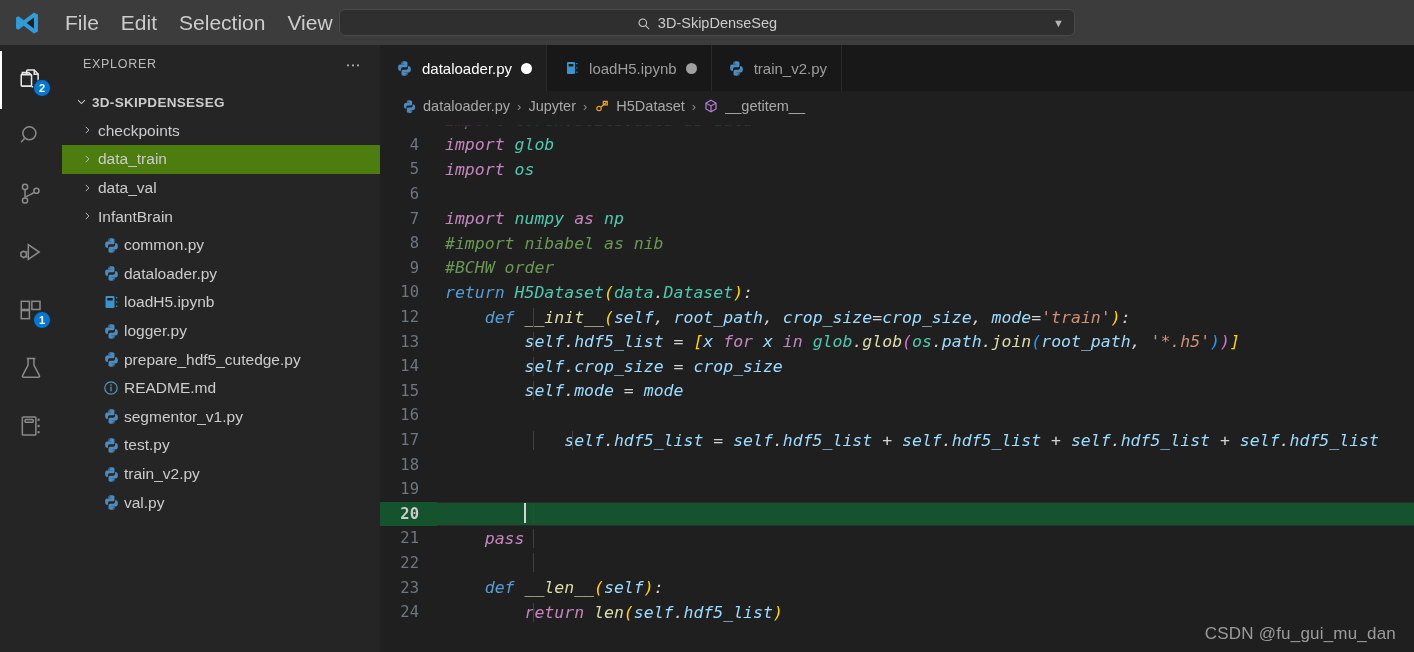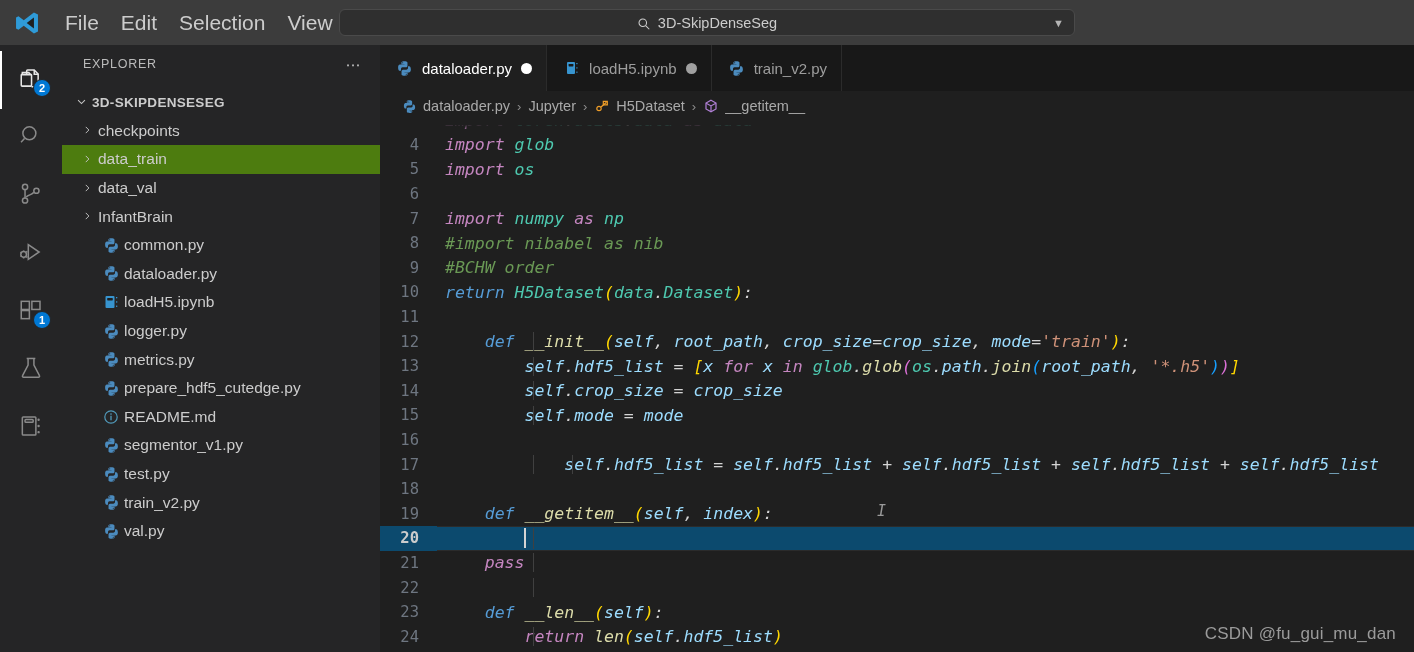--- a/index.html
+++ b/index.html
@@ -111,21 +111,21 @@
 
   
   .code-wrap {
     flex: 1 1 auto; position: relative; overflow: hidden;
     background: #1f1f1f;
     font-family: "DejaVu Sans Mono", monospace;
     font-size: 16.5px;
   }
   .code-scroll { position: absolute; top: -13px; left: 0; right: 0; }
   .code-line { height: 24.6px; display: flex; align-items: center; position: relative; }
-  .code-line.active { background: #0c4a6e; }
+  .code-line.active { background: #14532d; }
   .code-line.active::before {
     content: ""; position: absolute; left: 57px; right: 0; top: 0; bottom: 0;
     border-top: 1px solid #2b2b2b; border-bottom: 1px solid #2b2b2b;
     pointer-events: none;
   }
   .ln {
     width: 57px; flex: 0 0 57px; text-align: right; padding-right: 18px;
     color: #6e7681; font-size: 15.5px; user-select: none;
   }
   .code-line.active .ln { color: #cccccc; font-weight: bold; }
@@ -379,30 +379,20 @@
           <span class="twisty"></span>
           <span class="tree-icon">
             <svg width="17" height="17" viewBox="0 0 16 16">
               <path d="M7.9 1.2c-3 0-2.8 1.3-2.8 1.3v1.4h2.9v.4H3.9S2 4.1 2 7.2c0 3.1 1.7 3 1.7 3h1V8.6s-.1-1.7 1.6-1.7h2.9s1.6 0 1.6-1.5V2.7S11 1.2 7.9 1.2zM6.3 2.1c.3 0 .5.2.5.5s-.2.5-.5.5-.5-.2-.5-.5.2-.5.5-.5z" fill="#4b8bbe"></path>
               <path d="M8.1 14.8c3 0 2.8-1.3 2.8-1.3v-1.4H8v-.4h4.1s1.9.2 1.9-2.9c0-3.1-1.7-3-1.7-3h-1v1.6s.1 1.7-1.6 1.7H6.8s-1.6 0-1.6 1.5v2.7s-.3 1.5 2.9 1.5zm1.6-.9c-.3 0-.5-.2-.5-.5s.2-.5.5-.5.5.2.5.5-.2.5-.5.5z" fill="#4b8bbe"></path>
             </svg>
           </span>
           <span class="tree-label">logger.py</span>
         </div>
 
-        <div class="tree-row depth1">
-          <span class="twisty"></span>
-          <span class="tree-icon">
-            <svg width="17" height="17" viewBox="0 0 16 16">
-              <path d="M7.9 1.2c-3 0-2.8 1.3-2.8 1.3v1.4h2.9v.4H3.9S2 4.1 2 7.2c0 3.1 1.7 3 1.7 3h1V8.6s-.1-1.7 1.6-1.7h2.9s1.6 0 1.6-1.5V2.7S11 1.2 7.9 1.2zM6.3 2.1c.3 0 .5.2.5.5s-.2.5-.5.5-.5-.2-.5-.5.2-.5.5-.5z" fill="#4b8bbe"></path>
-              <path d="M8.1 14.8c3 0 2.8-1.3 2.8-1.3v-1.4H8v-.4h4.1s1.9.2 1.9-2.9c0-3.1-1.7-3-1.7-3h-1v1.6s.1 1.7-1.6 1.7H6.8s-1.6 0-1.6 1.5v2.7s-.3 1.5 2.9 1.5zm1.6-.9c-.3 0-.5-.2-.5-.5s.2-.5.5-.5.5.2.5.5-.2.5-.5.5z" fill="#4b8bbe"></path>
-            </svg>
-          </span>
-          <span class="tree-label">metrics.py</span>
-        </div>
 
         <div class="tree-row depth1">
           <span class="twisty"></span>
           <span class="tree-icon">
             <svg width="17" height="17" viewBox="0 0 16 16">
               <path d="M7.9 1.2c-3 0-2.8 1.3-2.8 1.3v1.4h2.9v.4H3.9S2 4.1 2 7.2c0 3.1 1.7 3 1.7 3h1V8.6s-.1-1.7 1.6-1.7h2.9s1.6 0 1.6-1.5V2.7S11 1.2 7.9 1.2zM6.3 2.1c.3 0 .5.2.5.5s-.2.5-.5.5-.5-.2-.5-.5.2-.5.5-.5z" fill="#4b8bbe"></path>
               <path d="M8.1 14.8c3 0 2.8-1.3 2.8-1.3v-1.4H8v-.4h4.1s1.9.2 1.9-2.9c0-3.1-1.7-3-1.7-3h-1v1.6s.1 1.7-1.6 1.7H6.8s-1.6 0-1.6 1.5v2.7s-.3 1.5 2.9 1.5zm1.6-.9c-.3 0-.5-.2-.5-.5s.2-.5.5-.5.5.2.5.5-.2.5-.5.5z" fill="#4b8bbe"></path>
             </svg>
           </span>
           <span class="tree-label">prepare_hdf5_cutedge.py</span>
@@ -585,24 +575,20 @@
           <div class="code-line">
             <span class="ln">9</span>
             <span class="content cm">#BCHW order</span>
           </div>
 
           <div class="code-line">
             <span class="ln">10</span>
             <span class="content"><span class="kd">return</span> <span class="mod">H5Dataset</span><span class="p1">(</span><span class="mod">data</span><span class="op">.</span><span class="mod">Dataset</span><span class="p1">)</span><span class="op">:</span></span>
           </div>
 
-          <div class="code-line">
-            <span class="ln">11</span>
-            <span class="content"> </span>
-          </div>
 
           <div class="code-line">
             <span class="ln">12</span>
             <span class="content">    <span class="kd">def</span> <span class="fn">__init__</span><span class="p1">(</span><span class="var">self</span>, <span class="var">root_path</span>, <span class="var">crop_size</span><span class="op">=</span><span class="var">crop_size</span>, <span class="var">mode</span><span class="op">=</span><span class="str">'train'</span><span class="p1">)</span><span class="op">:</span><span class="guide" style="left:96px"></span></span>
           </div>
 
           <div class="code-line">
             <span class="ln">13</span>
             <span class="content">        <span class="var">self</span><span class="op">.</span><span class="var">hdf5_list</span> <span class="op">=</span> <span class="p1">[</span><span class="var">x</span> <span class="k">for</span> <span class="var">x</span> <span class="k">in</span> <span class="mod">glob</span><span class="op">.</span><span class="fn">glob</span><span class="p2">(</span><span class="mod">os</span><span class="op">.</span><span class="var">path</span><span class="op">.</span><span class="fn">join</span><span class="p3">(</span><span class="var">root_path</span>, <span class="str">'*.h5'</span><span class="p3">)</span><span class="p2">)</span><span class="p1">]</span><span class="guide" style="left:96px"></span></span>
           </div>
@@ -626,21 +612,20 @@
             <span class="content">            <span class="var">self</span><span class="op">.</span><span class="var">hdf5_list</span> <span class="op">=</span> <span class="var">self</span><span class="op">.</span><span class="var">hdf5_list</span> <span class="op">+</span> <span class="var">self</span><span class="op">.</span><span class="var">hdf5_list</span> <span class="op">+</span> <span class="var">self</span><span class="op">.</span><span class="var">hdf5_list</span> <span class="op">+</span> <span class="var">self</span><span class="op">.</span><span class="var">hdf5_list</span><span class="guide" style="left:96px"></span><span class="guide" style="left:135px"></span></span>
           </div>
 
           <div class="code-line">
             <span class="ln">18</span>
             <span class="content"> </span>
           </div>
 
           <div class="code-line">
             <span class="ln">19</span>
-            <span class="content">    <span class="kd">def</span> <span class="fn">__getitem__</span><span class="p1">(</span><span class="var">self</span>, <span class="var">index</span><span class="p1">)</span><span class="op">:</span><span class="ibeam" style="left:440px;top:-2px;">I</span></span>
           </div>
 
           <div class="code-line active">
             <span class="ln">20</span>
             <span class="content">        <span class="cursor"></span><span class="guide" style="left:96px"></span></span>
           </div>
 
           <div class="code-line">
             <span class="ln">21</span>
             <span class="content">    <span class="k">pass</span><span class="guide" style="left:96px"></span></span>

